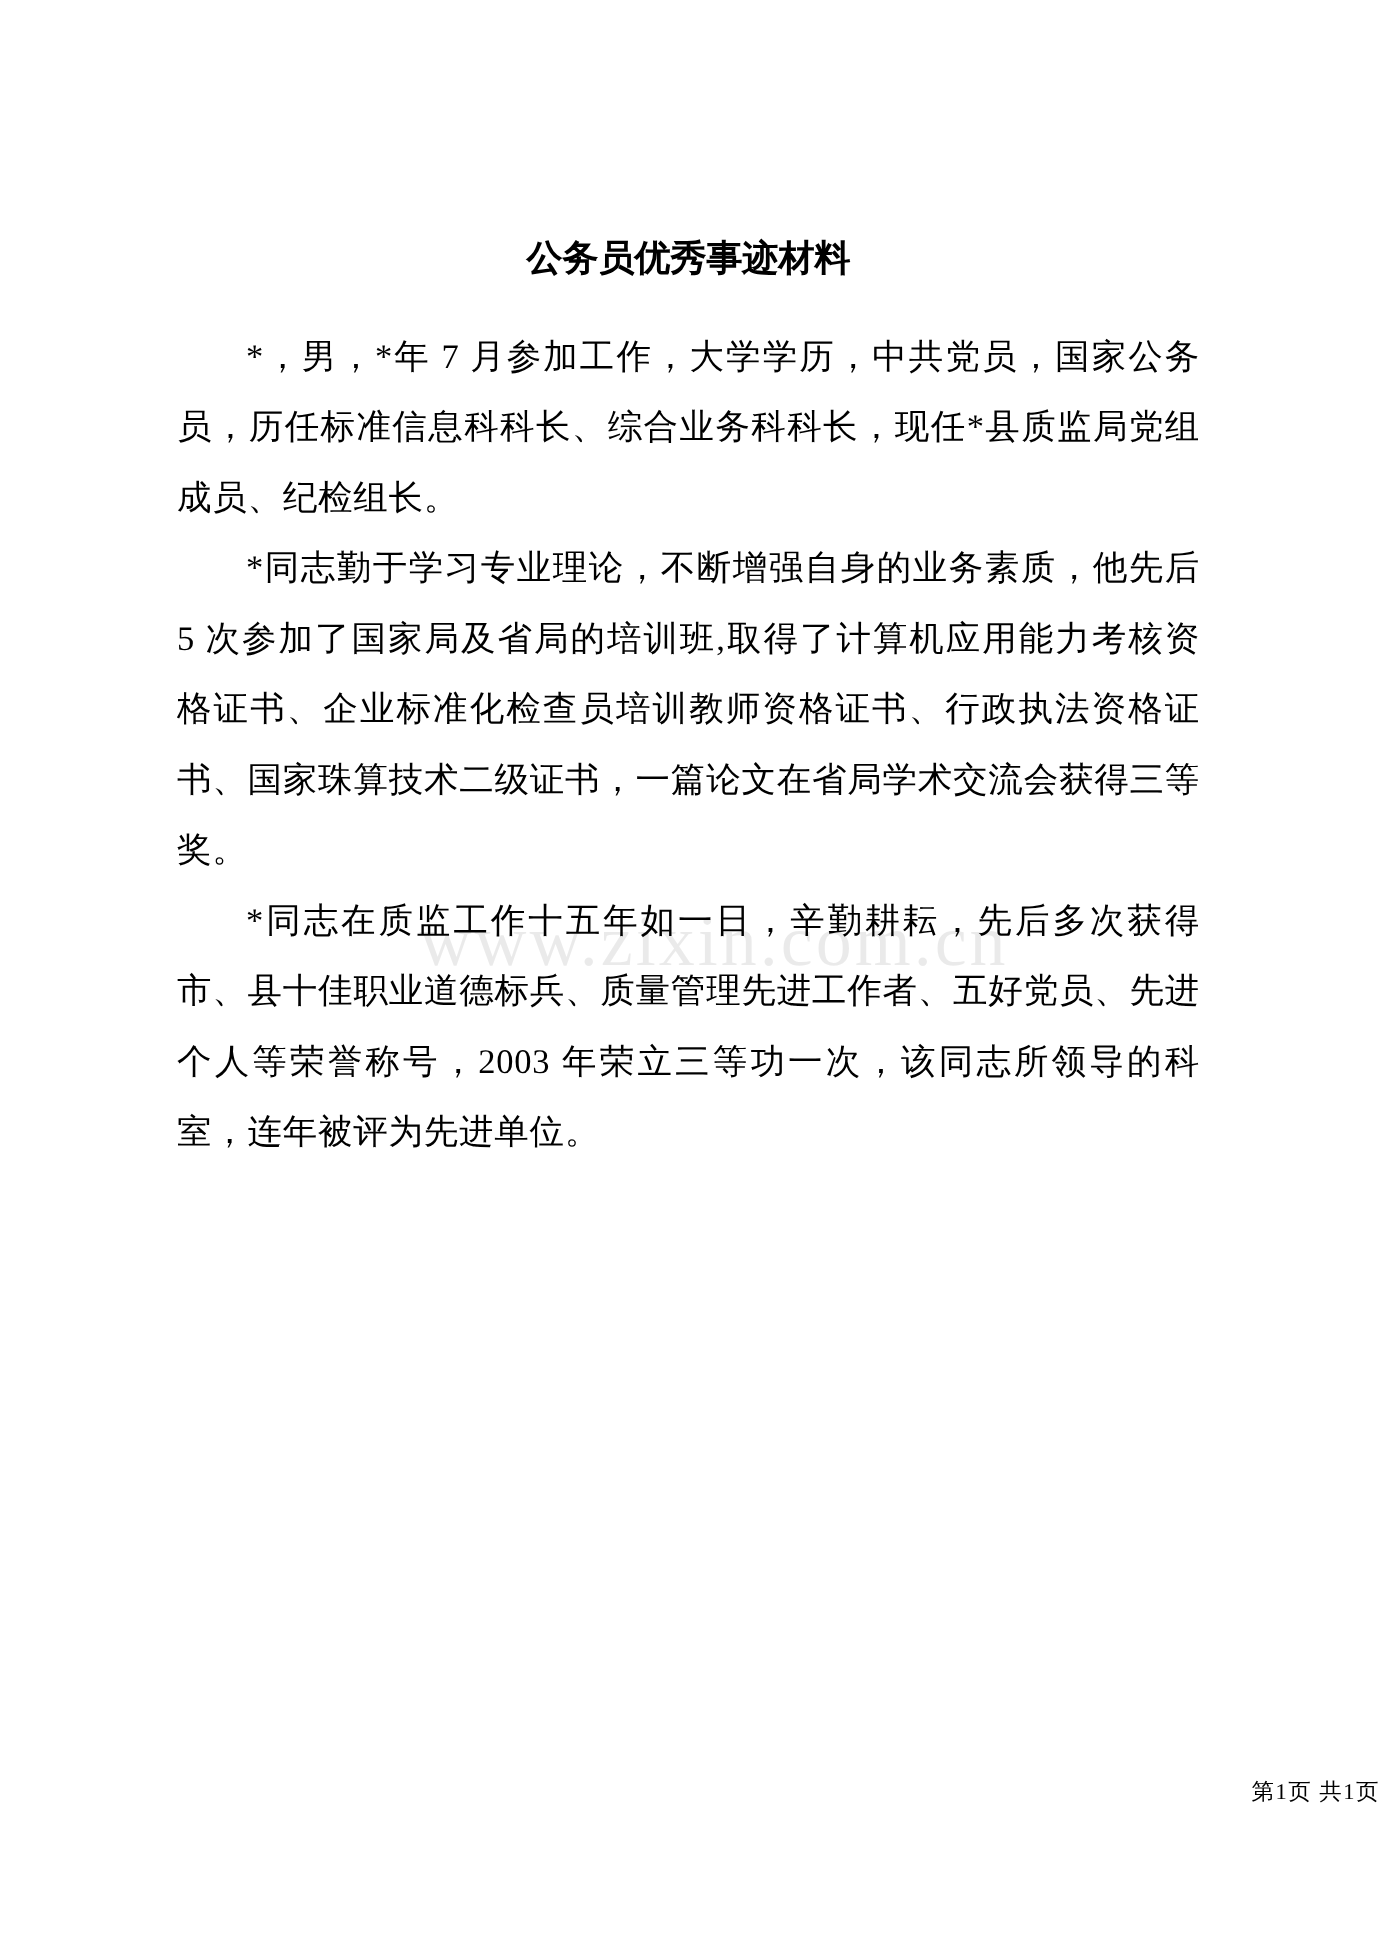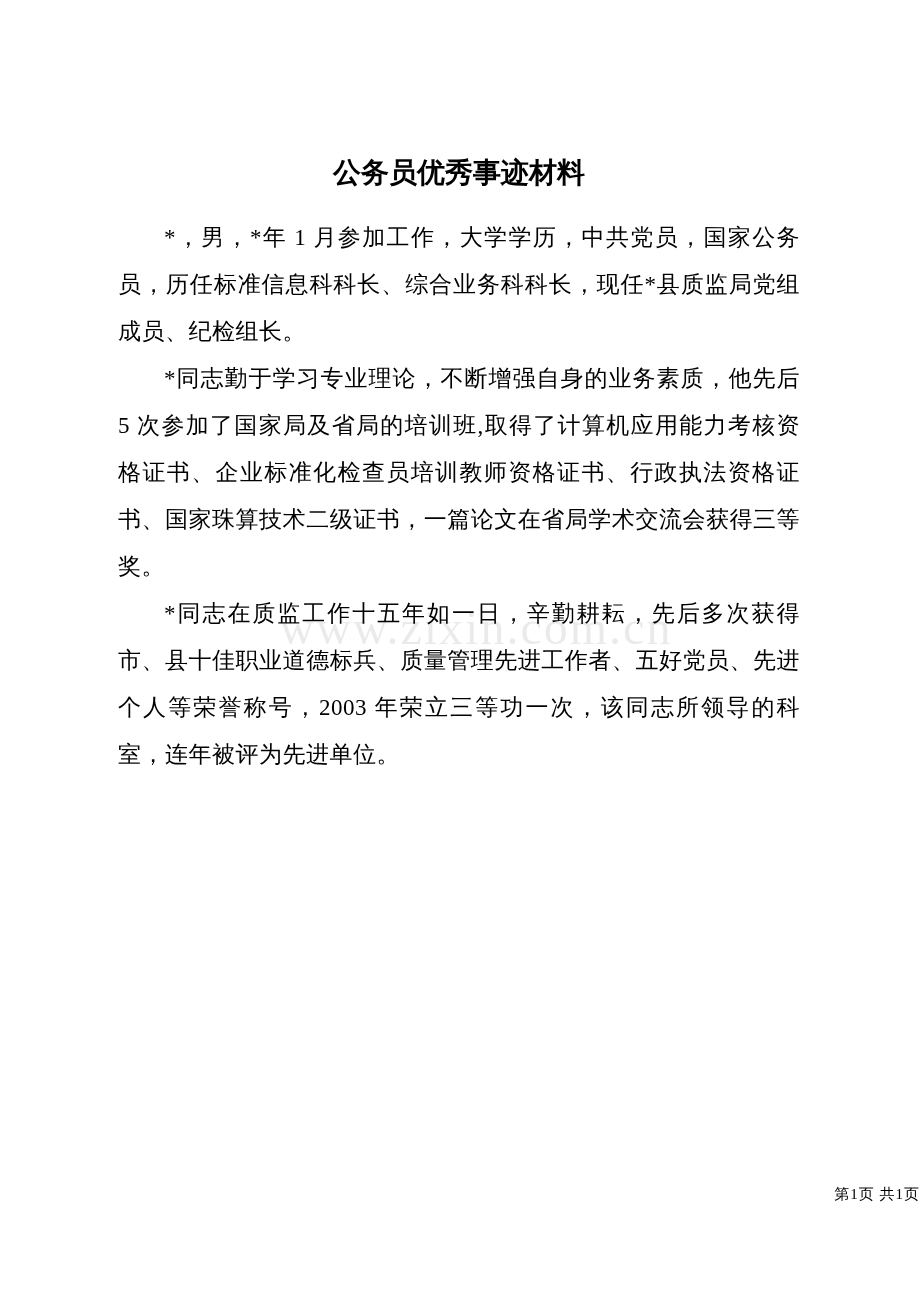--- a/index.html
+++ b/index.html
@@ -18,21 +18,21 @@
     overflow: hidden;
   }
   .doc-content {
     position: absolute;
     top: 148px;
     left: 118px;
     right: 120px;
   }
   .doc-title {
     margin: 0 0 16px 0;
-    font-size: 28px;
+    font-size: 24px;
     font-weight: bold;
     text-align: center;
     line-height: 50px;
   }
   .doc-para {
     margin: 0;
     font-size: 23px;
     line-height: 47px;
     text-align: justify;
     text-indent: 2em;
@@ -64,21 +64,21 @@
 </style>
 </head>
 <body>
 
 <div class="doc-page">
   <div class="watermark">www.zixin.com.cn</div>
 
   <div class="doc-content">
     <h1 class="doc-title">公务员优秀事迹材料</h1>
 
-    <p class="doc-para">*，男，*年 1 月参加工作，大学学历，中共党员，国家公务员，历任标准信息科科长、综合业务科科长，现任*县质监局党组成员、纪检组长。</p>
+    <p class="doc-para">*，男，*年 7 月参加工作，大学学历，中共党员，国家公务员，历任标准信息科科长、综合业务科科长，现任*县质监局党组成员、纪检组长。</p>
 
     <p class="doc-para">*同志勤于学习专业理论，不断增强自身的业务素质，他先后 5 次参加了国家局及省局的培训班,取得了计算机应用能力考核资格证书、企业标准化检查员培训教师资格证书、行政执法资格证书、国家珠算技术二级证书，一篇论文在省局学术交流会获得三等奖。</p>
 
 
     <p class="doc-para">*同志在质监工作十五年如一日，辛勤耕耘，先后多次获得市、县十佳职业道德标兵、质量管理先进工作者、五好党员、先进个人等荣誉称号，2003 年荣立三等功一次，该同志所领导的科室，连年被评为先进单位。</p>
   </div>
 
   <div class="doc-footer">第1页 共1页</div>
 </div>
 

